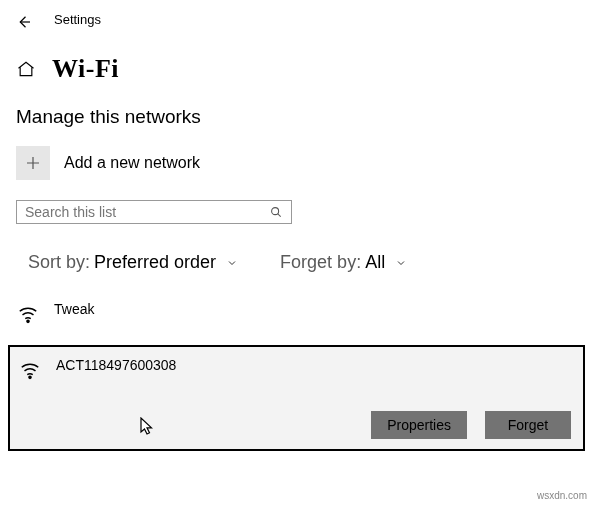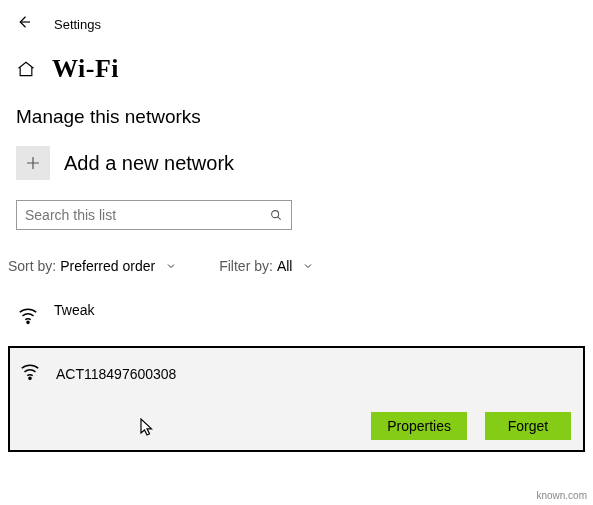--- a/index.html
+++ b/index.html
@@ -1,41 +1,41 @@
 <!DOCTYPE html>
 <html><head>
 <meta charset="utf-8">
 <style>
   * { box-sizing: border-box; font-family: "Segoe UI", Arial, sans-serif; }
   body { margin: 0; background: #fff; width: 593px; height: 505px; position: relative; color: #000; }
-  .topbar { display: flex; align-items: flex-end; padding: 12px 14px 8px 14px; }
+  .topbar { display: flex; align-items: flex-start; padding: 12px 14px 8px 14px; }
   .back { width: 20px; height: 20px; display: flex; align-items: center; justify-content: center; cursor: pointer; }
   .settings-label { font-size: 13px; margin-left: 20px; }
   .header { display: flex; align-items: center; padding: 14px 16px 22px 16px; }
   .home-icon { width: 20px; height: 20px; display: flex; align-items: center; justify-content: center; }
   .page-title { font-size: 26px; font-weight: 600; margin-left: 16px; letter-spacing: 0.5px; font-family: Liberation Serif, serif; }
   .section-title { font-size: 19px; padding: 0 16px 18px 16px; }
   .add-row { display: flex; align-items: center; padding: 0 16px 20px 16px; cursor: pointer; }
   .plus-box { width: 34px; height: 34px; background: #e6e6e6; display: flex; align-items: center; justify-content: center; margin-right: 14px; }
-  .add-label { font-size: 20px; }
+  .add-label { font-size: 16px; }
   .search-wrap { margin: 0 16px 28px 16px; }
-  .search-box { width: 276px; border: 1px solid #999; display: flex; align-items: center; height: 30px; }
+  .search-box { width: 276px; border: 1px solid #999; display: flex; align-items: center; height: 24px; }
   .search-input { flex: 1; border: none; outline: none; font-size: 14px; padding: 4px 8px; background: transparent; }
   .search-icon { width: 30px; display: flex; align-items: center; justify-content: center; color: #555; }
-  .filter-row { display: flex; align-items: center; padding: 0 16px 24px 8px; font-size: 14px; gap: 42px; }
+  .filter-row { display: flex; align-items: center; padding: 0 16px 24px 28px; font-size: 18px; gap: 42px; }
   .filter-item { display: flex; align-items: center; gap: 4px; cursor: pointer; }
   .dim { color: #5a5a5a; }
   .chev { margin-left: 6px; }
   .net-item { display: flex; align-items: flex-start; padding: 2px 16px 20px 16px; cursor: pointer; }
   .net-icon { width: 28px; margin-right: 10px; margin-top: 4px; }
   .net-name { font-size: 14px; padding-top: 2px; }
   .net-selected { border: 2px solid #000; margin: 0 8px 0 8px; background: #f3f3f3; padding: 8px 8px 10px 8px; position: relative; }
-  .net-selected .row1 { display: flex; align-items: flex-end; }
+  .net-selected .row1 { display: flex; align-items: flex-start; }
   .btn-row { display: flex; justify-content: flex-end; gap: 18px; margin-top: 30px; padding-right: 4px; }
-  .btn { background: #84cc16; border: none; font-size: 14px; padding: 6px 16px; cursor: pointer; min-width: 86px; text-align: center; }
+  .btn { background: #737373; border: none; font-size: 14px; padding: 6px 16px; cursor: pointer; min-width: 86px; text-align: center; }
   .cursor { position: absolute; left: 130px; bottom: 12px; pointer-events: none; }
   .watermark { position: absolute; bottom: 4px; right: 6px; font-size: 10px; color: #888; }
   svg { display: block; }
 </style>
 </head>
 <body>
 
 <div class="topbar">
   <div class="back">
     <svg width="18" height="18" viewBox="0 0 24 24" fill="none" stroke="#000" stroke-width="1.6">
@@ -83,21 +83,21 @@
   <div class="filter-item">
     <span class="dim">Sort by:</span>
     <span>Preferred order</span>
     <span class="chev">
       <svg width="12" height="12" viewBox="0 0 24 24" fill="none" stroke="#000" stroke-width="1.6">
           <path d="M6 9l6 6 6-6"></path>
         </svg>
     </span>
   </div>
   <div class="filter-item">
-    <span class="dim">Filter by:</span>
+    <span class="dim">Forget by:</span>
     <span>All</span>
     <span class="chev">
       <svg width="12" height="12" viewBox="0 0 24 24" fill="none" stroke="#000" stroke-width="1.6">
           <path d="M6 9l6 6 6-6"></path>
         </svg>
     </span>
   </div>
 </div>
 
 <div class="net-item">
@@ -128,13 +128,13 @@
     <button class="btn">Properties</button>
     <button class="btn">Forget</button>
   </div>
   <div class="cursor">
     <svg width="16" height="20" viewBox="0 0 16 20" fill="#fff" stroke="#000" stroke-width="1.2">
         <path d="M1 1l0 14 3.5-3 2.5 5 2.5-1.2-2.5-5 4.5 0z"></path>
       </svg>
   </div>
 </div>
 
-<div class="watermark">known.com</div>
+<div class="watermark">wsxdn.com</div>
 
 </body></html>

